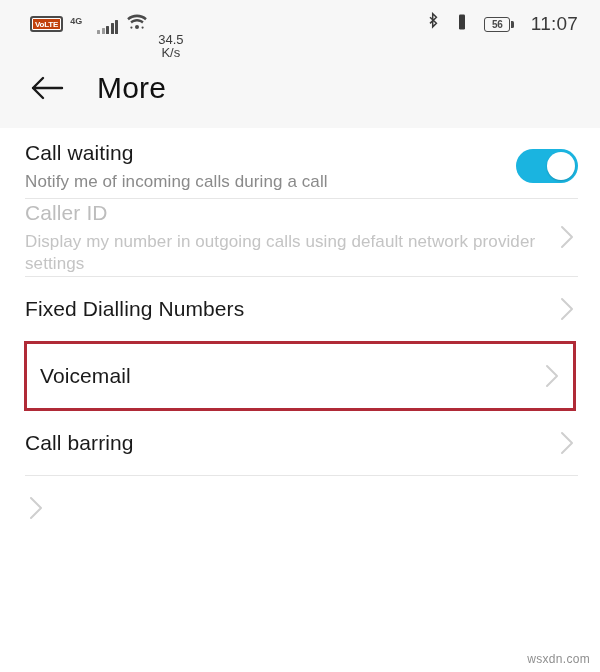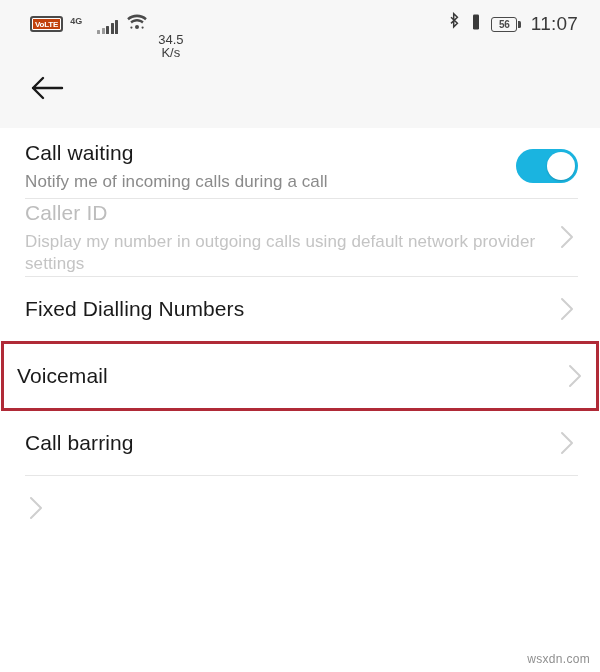--- a/index.html
+++ b/index.html
@@ -100,21 +100,21 @@
     text-align: center;
     margin-left: 4px;
     padding-bottom: 1px;
     margin-top: 44px;
   }
   .net-speed .unit { font-size: 13px; display: block; }
 
   .status-right {
     display: flex;
     align-items: center;
-    gap: 10px;
+    gap: 17px;
   }
 
   .battery-box {
     display: inline-flex;
     align-items: center;
   }
   .battery-shell {
     width: 26px;
     height: 15px;
     border: 1.6px solid #4a4a4a;
@@ -232,21 +232,21 @@
     width: 22px;
     height: 30px;
     display: flex;
     align-items: center;
     justify-content: center;
   }
 
   
   .row.highlighted {
     border: 3px solid #b02a37;
-    margin: 0 1px;
+    margin: 0 24px;
     padding-left: 13px;
     padding-right: 10px;
     min-height: 70px;
   }
 
   .watermark {
     position: absolute;
     right: 10px;
     bottom: 6px;
     font-size: 12px;
@@ -314,20 +314,21 @@
       <span class="clock">11:07</span>
     </div>
   </div>
 
   <div class="app-bar">
     <div class="back-btn">
       <svg width="34" height="26" viewBox="0 0 34 26">
         <path d="M32 13H3M13 3L3 13l10 10" fill="none" stroke="#1a1a1a" stroke-width="2.4" stroke-linecap="round" stroke-linejoin="round"></path>
       </svg>
     </div>
+    <div class="page-title">More</div>
   </div>
 
   <div class="list">
 
     <div class="row">
       <div class="row-text">
         <div class="row-title">Call waiting</div>
         <div class="row-sub">Notify me of incoming calls during a call</div>
       </div>
       <div class="toggle">

